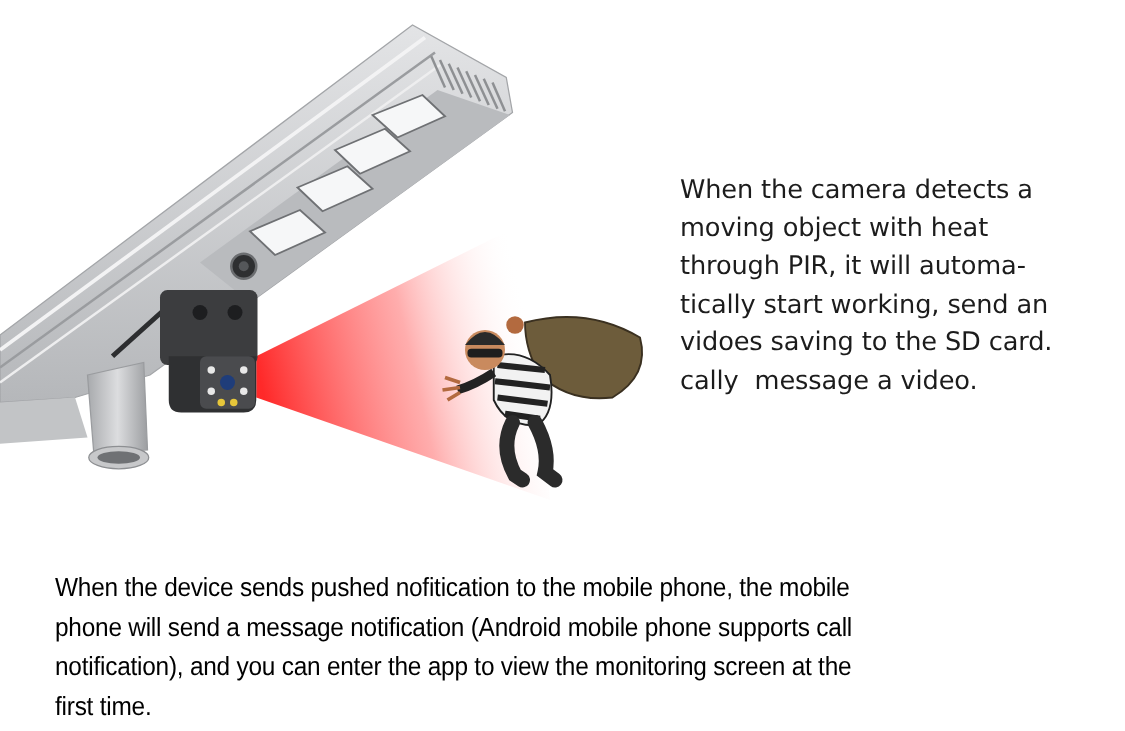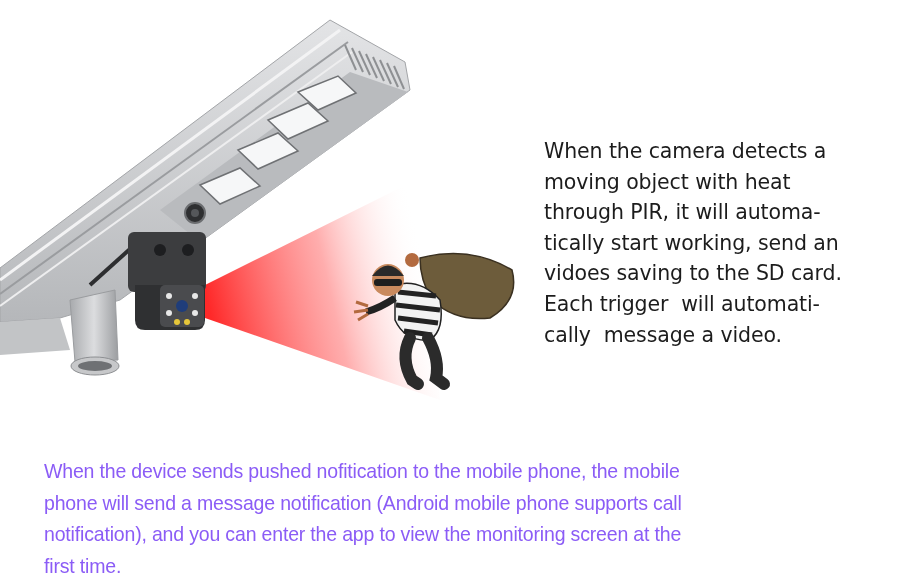--- a/index.html
+++ b/index.html
@@ -4,21 +4,21 @@
 <style>
   html, body { margin:0; padding:0; background:#ffffff; }
   body { width:900px; height:585px; position:relative; overflow:hidden;
          font-family:"DejaVu Sans", "Liberation Sans", sans-serif; color:#1a1a1a; }
   .illustration { position:absolute; left:0; top:0; width:560px; height:420px; }
   .side-text { position:absolute; left:544px; top:136px; width:320px;
                font-size:20.5px; line-height:30.6px; letter-spacing:-0.1px; color:#1c1c1c; }
   .side-text .line { display:block; white-space:pre; }
   .bottom-text { position:absolute; left:44px; top:455px; width:850px;
                  font-family:"Liberation Sans", sans-serif;
-                 font-size:21px; line-height:31.5px; color:#8b5cf6; letter-spacing:-0.2px; }
+                 font-size:21px; line-height:31.5px; color:#000000; letter-spacing:-0.2px; }
   .bottom-text .line { display:block; white-space:pre; transform:scaleX(0.93); transform-origin:left center; }
 </style>
 </head>
 <body>
 
 <div class="illustration">
   <svg width="560" height="420" viewBox="0 0 560 420" xmlns="http://www.w3.org/2000/svg">
     <defs>
       <linearGradient id="beamGrad" x1="205" y1="290" x2="420" y2="240" gradientUnits="userSpaceOnUse">
         <stop offset="0" stop-color="#ff1e1e" stop-opacity="0.95"></stop>
@@ -127,21 +127,20 @@
     </g>
   </svg>
 </div>
 
 <div class="side-text">
   <span class="line">When the camera detects a</span>
   <span class="line">moving object with heat</span>
   <span class="line">through PIR, it will automa-</span>
   <span class="line">tically start working, send an</span>
   <span class="line">vidoes saving to the SD card.</span>
-  <span class="line">Each trigger  will automati-</span>
   <span class="line">cally  message a video.</span>
 </div>
 
 <div class="bottom-text">
   <span class="line">When the device sends pushed nofitication to the mobile phone, the mobile</span>
   <span class="line">phone will send a message notification (Android mobile phone supports call</span>
   <span class="line">notification), and you can enter the app to view the monitoring screen at the</span>
   <span class="line">first time.</span>
 </div>
 

